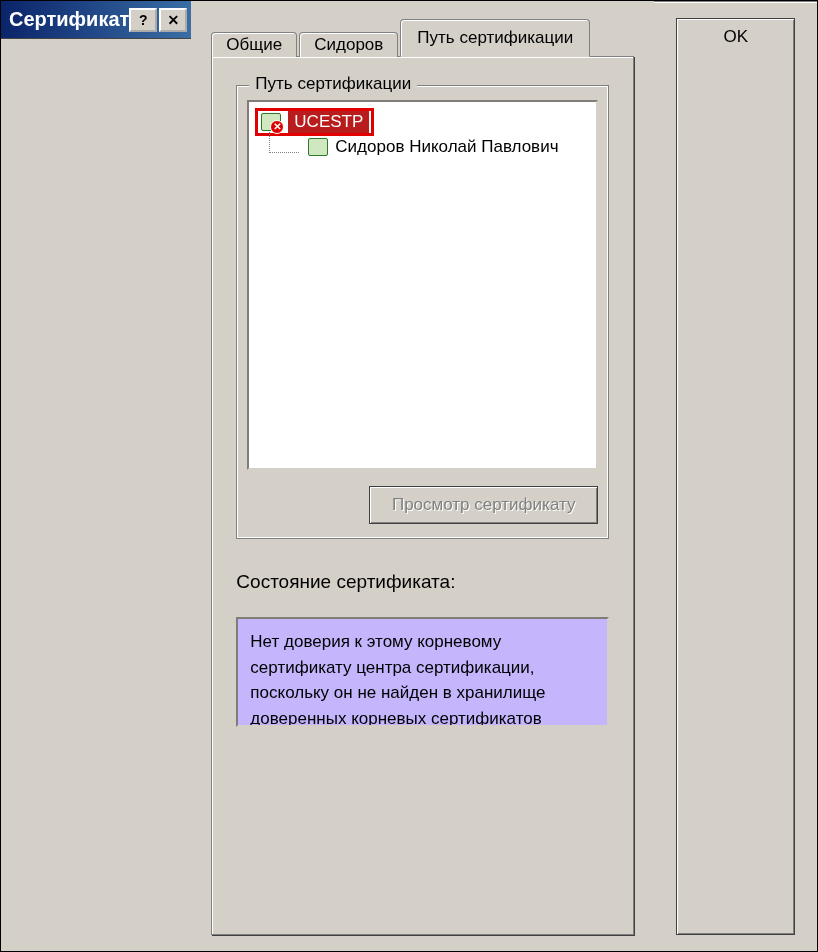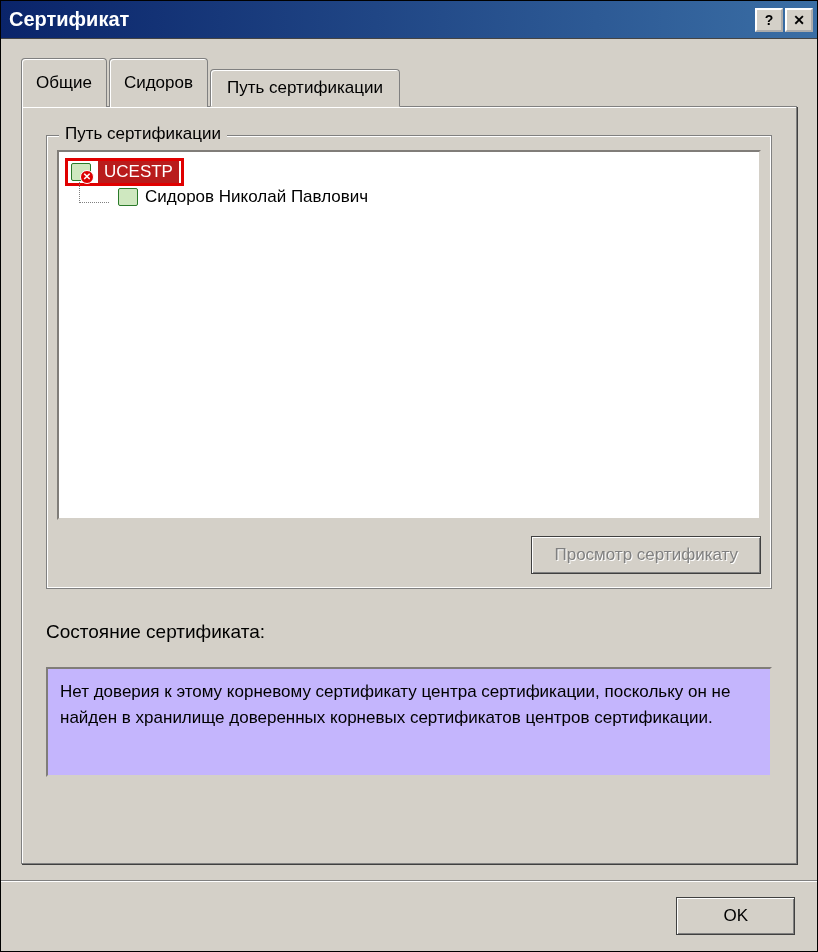--- a/index.html
+++ b/index.html
@@ -10,21 +10,21 @@
       width: 818px;
       height: 952px;
       overflow: hidden;
     }
     .window {
       width: 100%;
       height: 100%;
       border: 1px solid #000;
       background: #d4d0c8;
       display: flex;
-      flex-direction: column;
+      flex-direction: row;
     }
     .titlebar {
       background: linear-gradient(90deg, #0a246a 0%, #3a6ea5 100%);
       color: #fff;
       display: flex;
       align-items: center;
       justify-content: space-between;
       height: 38px;
       padding: 0 4px 0 8px;
       border-bottom: 1px solid #444;
@@ -62,21 +62,21 @@
       align-items: flex-end;
       position: relative;
       z-index: 2;
     }
     .tab {
       background: #d4d0c8;
       border: 1px solid #808080;
       border-bottom: none;
       border-top-left-radius: 4px;
       border-top-right-radius: 4px;
-      padding: 14px 14px;
+      padding: 2px 14px;
       font-size: 17px;
       cursor: pointer;
       margin-right: 2px;
       position: relative;
       top: 1px;
       box-shadow: inset 1px 1px 0 #fff;
     }
     .tab.active {
       background: #d4d0c8;
       padding: 8px 16px;

